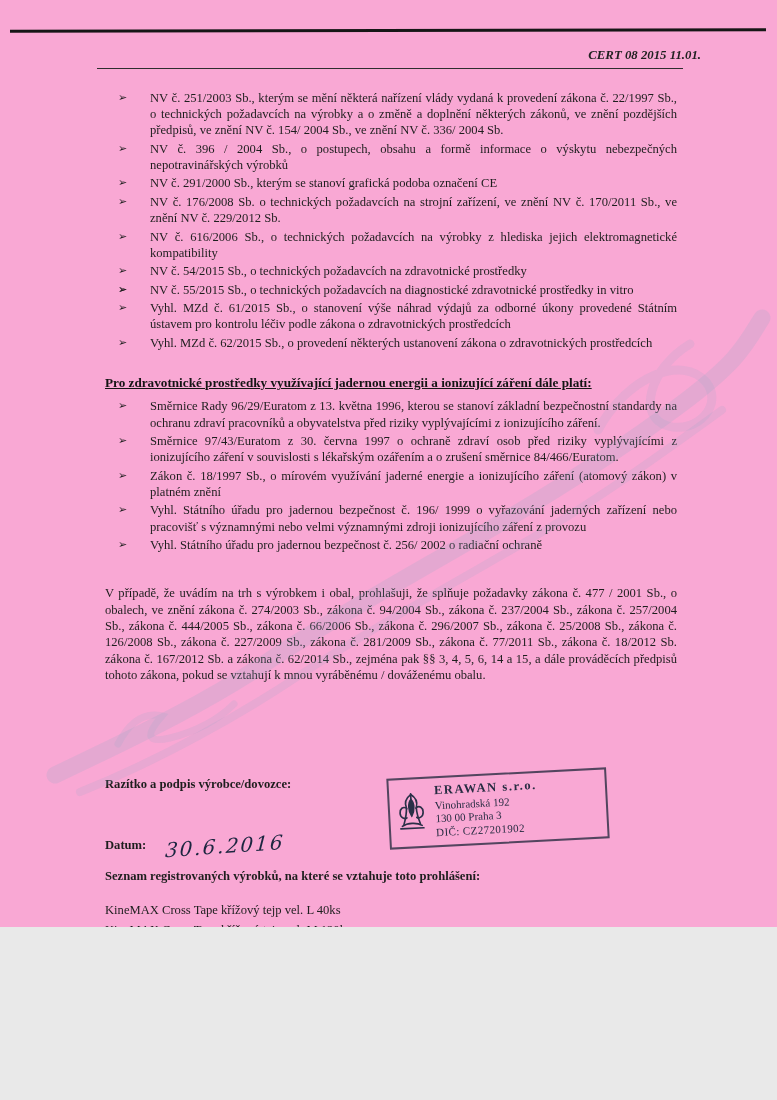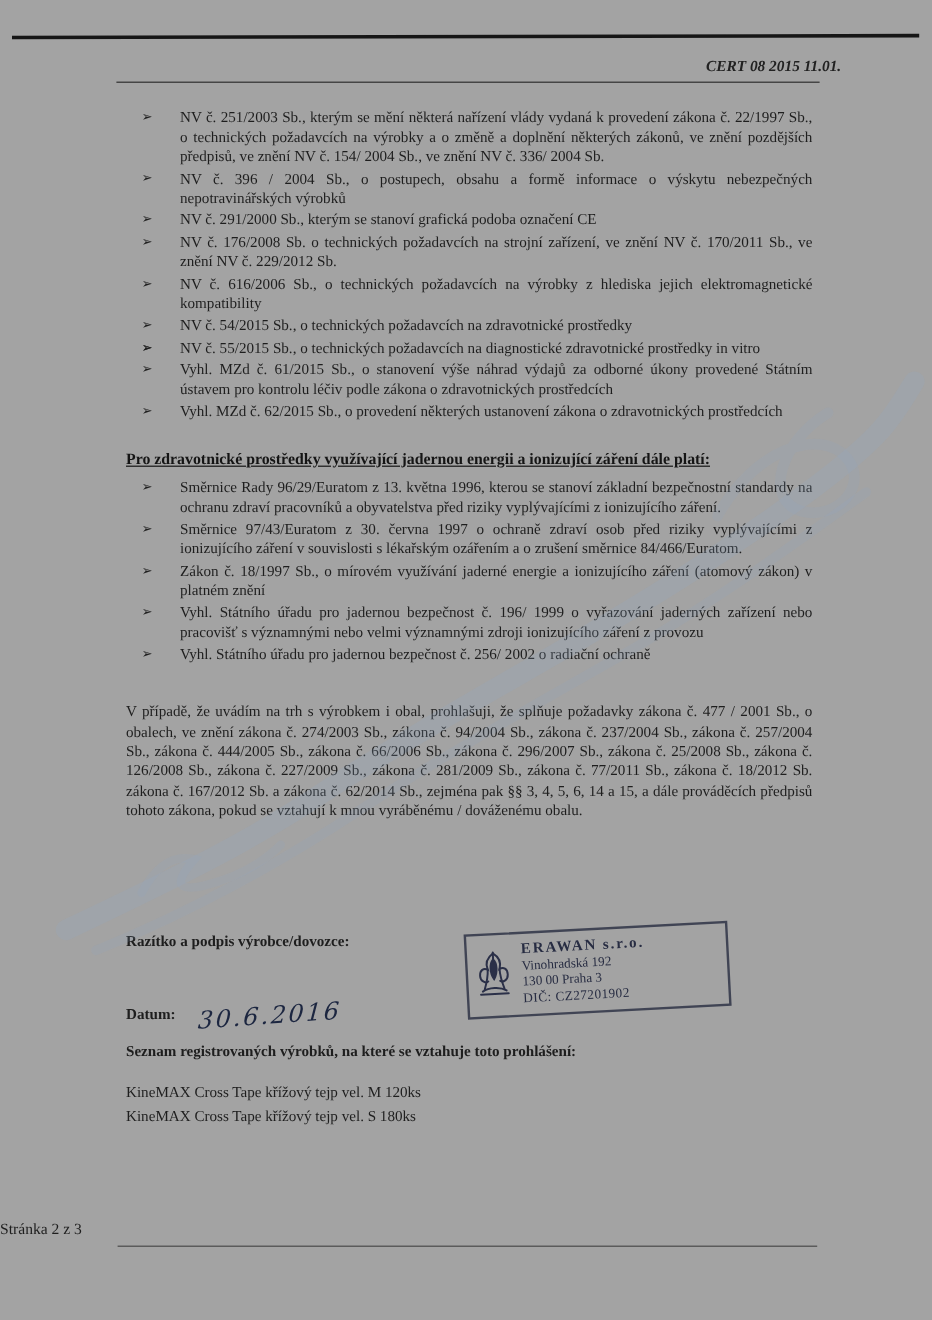--- a/index.html
+++ b/index.html
@@ -1,19 +1,19 @@
 <!DOCTYPE html>
 <html><head>
 <meta charset="utf-8">
 <style>
   * { margin:0; padding:0; box-sizing:border-box; }
   html,body { background:#e9e9e9; }
   .page {
-    position:relative; width:777px; height:1100px; margin:0 auto;
-    background:#a3a3a3; color:#1e1e1e; overflow:hidden;
+    position:relative; width:777px; height:927px; margin:0 auto;
+    background:#f9a8d4; color:#1e1e1e; overflow:hidden;
     font-family:"Liberation Serif", serif; font-size:12.6px; line-height:1.3;
   }
   .b { font-weight:normal; }
   .scan-line-top {
     position:absolute; top:29px; left:10px; width:756px; height:3px;
     background:#161616; transform:rotate(-0.12deg);
   }
   .watermark { position:absolute; inset:0; z-index:3; pointer-events:none; }
   .content { position:absolute; left:105px; right:100px; top:0; z-index:2; }
   .doc-ref {
@@ -189,20 +189,23 @@
 
   <div class="datum-row">
     <span class="datum-label">Datum:</span>
     <span class="handwriting">30.6.2016</span>
   </div>
 
   <div class="seznam-label">Seznam registrovaných výrobků, na které se vztahuje toto prohlášení:</div>
 
   <ul class="products">
 
+      <li>
+        <span><span>KineMAX Cross Tape křížový tejp vel. L 40ks</span></span>
+      </li>
 
       <li>
         <span><span>KineMAX Cross Tape křížový tejp vel. M 120ks</span></span>
       </li>
 
       <li>
         <span><span>KineMAX Cross Tape křížový tejp vel. S 180ks</span></span>
       </li>
     </ul>
 

